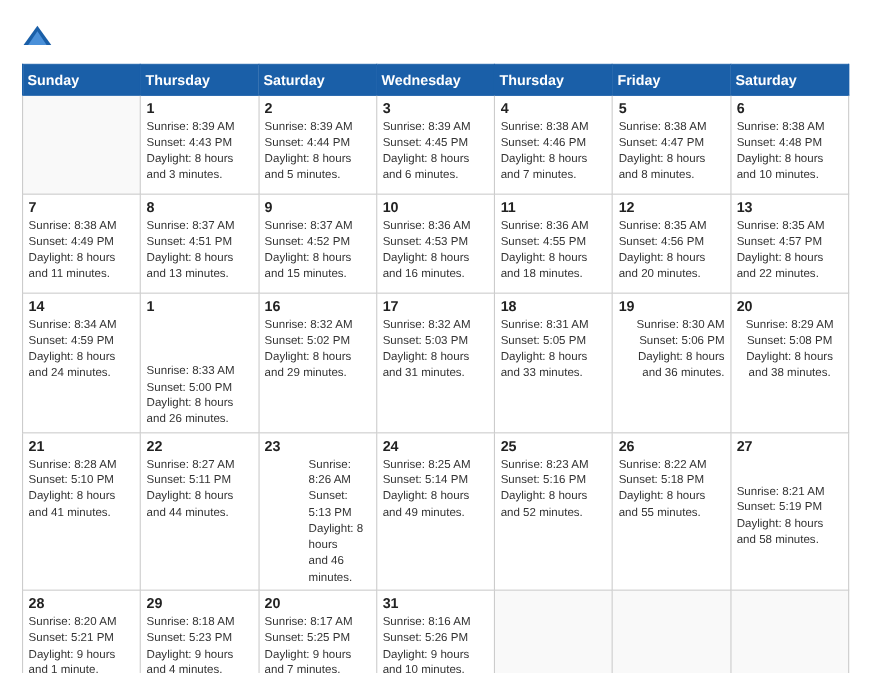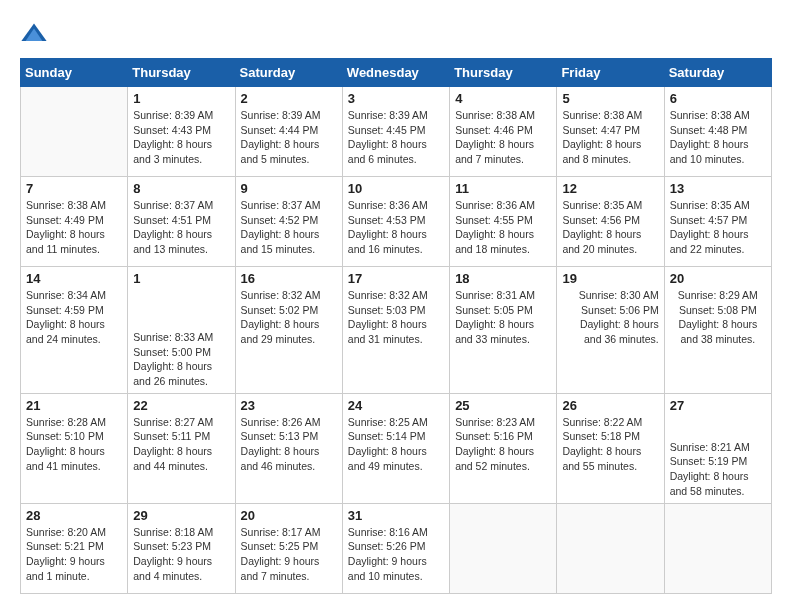--- a/index.html
+++ b/index.html
@@ -272,21 +272,21 @@
         </td>
         <td>
           <div class="day-number">22</div>
           <div class="day-info" style="white-space: pre-line;">Sunrise: 8:27 AM
 Sunset: 5:11 PM
 Daylight: 8 hours
 and 44 minutes.</div>
         </td>
         <td>
           <div class="day-number">23</div>
-          <div class="day-info" style="white-space: pre-line;">Sunrise: 8:26 AM
+          <div class="day-info" style="white-space: pre-line; margin-left: 40px;">Sunrise: 8:26 AM
 Sunset: 5:13 PM
 Daylight: 8 hours
 and 46 minutes.</div>
         </td>
         <td>
           <div class="day-number">24</div>
           <div class="day-info" style="white-space: pre-line;">Sunrise: 8:25 AM
 Sunset: 5:14 PM
 Daylight: 8 hours
 and 49 minutes.</div>

